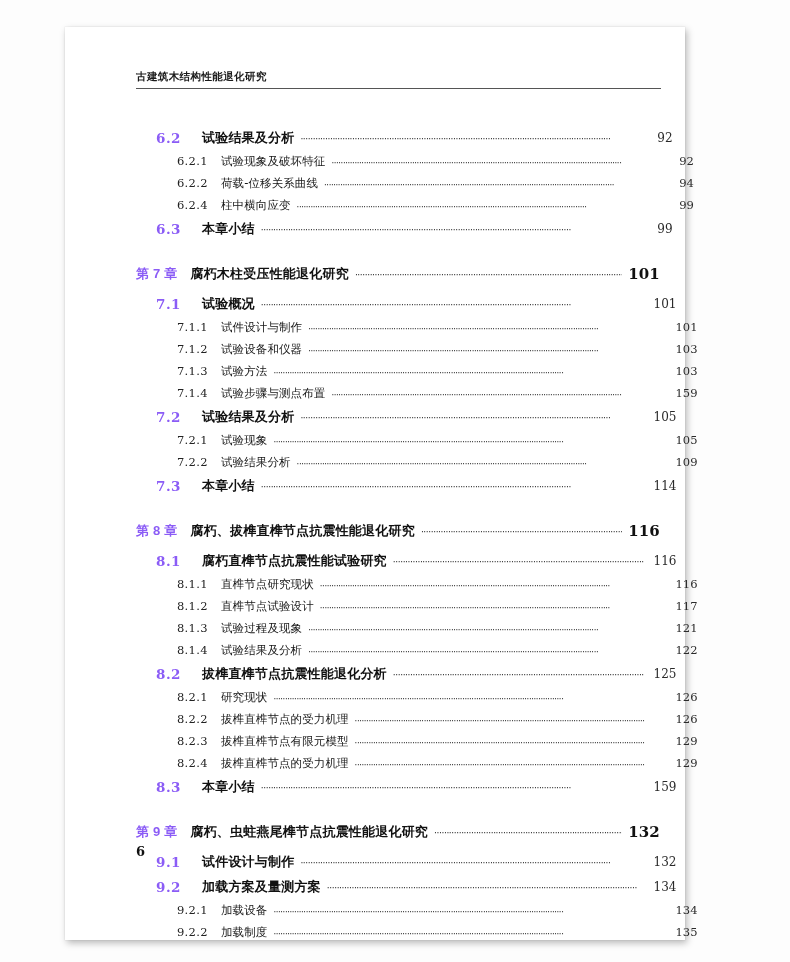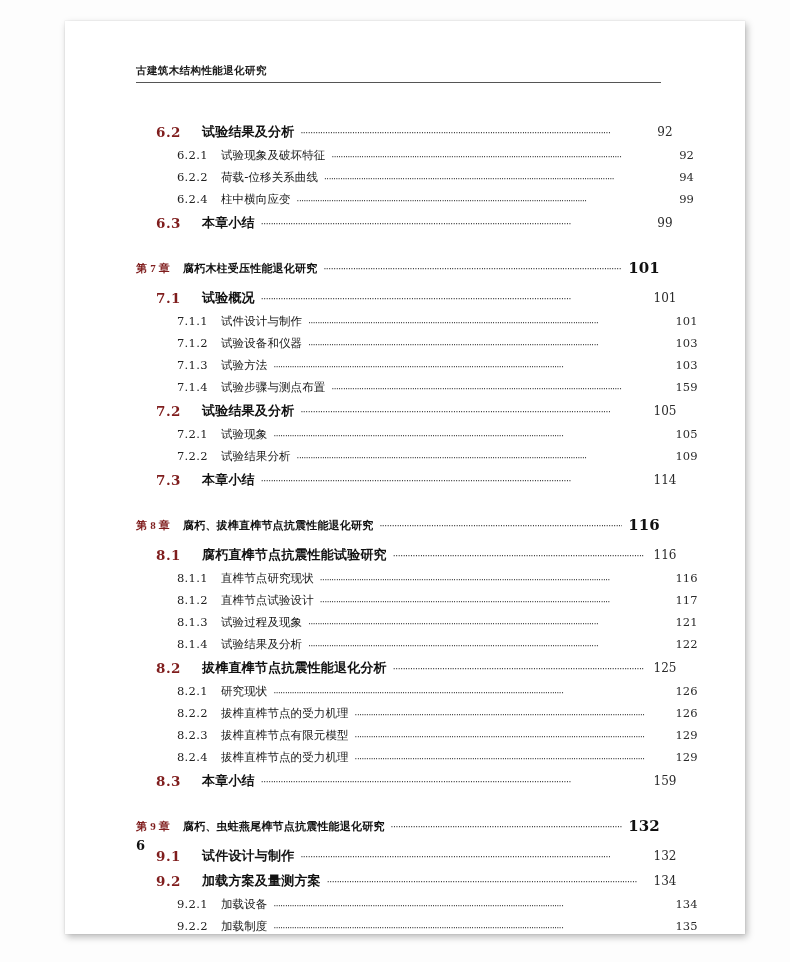--- a/index.html
+++ b/index.html
@@ -20,22 +20,22 @@
     left: 0; top: 0;
     width: 790px;
     height: 962px;
     background: #fdfdfd;
   }
 
   
   .page {
     position: absolute;
     left: 65px;
-    top: 21px;
-    width: 680px;
+    top: 27px;
+    width: 620px;
     height: 913px;
     background: #ffffff;
     box-shadow: 2px 3px 7px rgba(0,0,0,0.28), 0 0 0 0.5px rgba(0,0,0,0.06);
   }
 
   .page-inner {
     position: absolute;
     left: 71px;
     top: 0;
     width: 525px;
@@ -74,21 +74,21 @@
 
   .row {
     display: flex;
     align-items: baseline;
     width: 525px;
     white-space: nowrap;
   }
 
   .num {
     flex: 0 0 auto;
-    color: #7f1d1d;
+    color: #8b5cf6;
   }
   .title {
     flex: 0 0 auto;
     color: #111111;
   }
   .leader {
     flex: 1 1 auto;
     overflow: hidden;
     margin: 0 5px 0 6px;
     position: relative;
@@ -113,22 +113,22 @@
   }
 
   
   .lvl-chapter {
     margin-left: 0px;
     height: 34px;
     align-items: center;
   }
   .lvl-chapter .num,
   .lvl-chapter .title {
-    font-family: Liberation Serif, serif;
-    font-size: 11px;
+    font-family: Liberation Sans, sans-serif;
+    font-size: 13px;
     font-weight: 700;
     letter-spacing: 0.2px;
   }
   .lvl-chapter .num { margin-right: 13px; }
   .lvl-chapter .pg {
     font-size: 15px;
     font-weight: 700;
     min-width: 34px;
   }
   .lvl-chapter .leader::before { bottom: 0.22em; }

